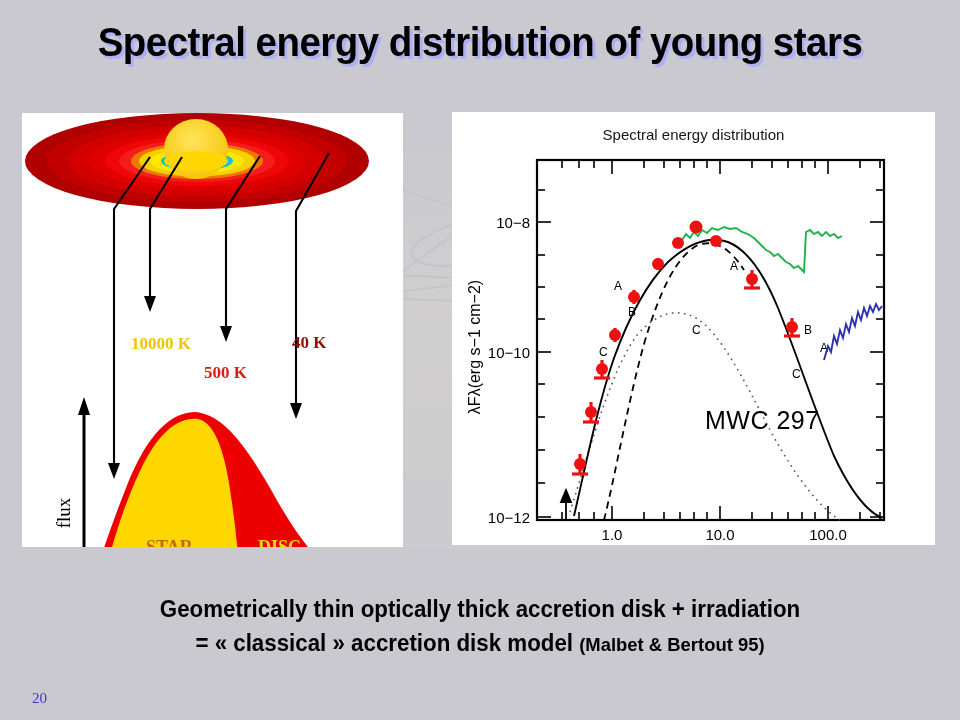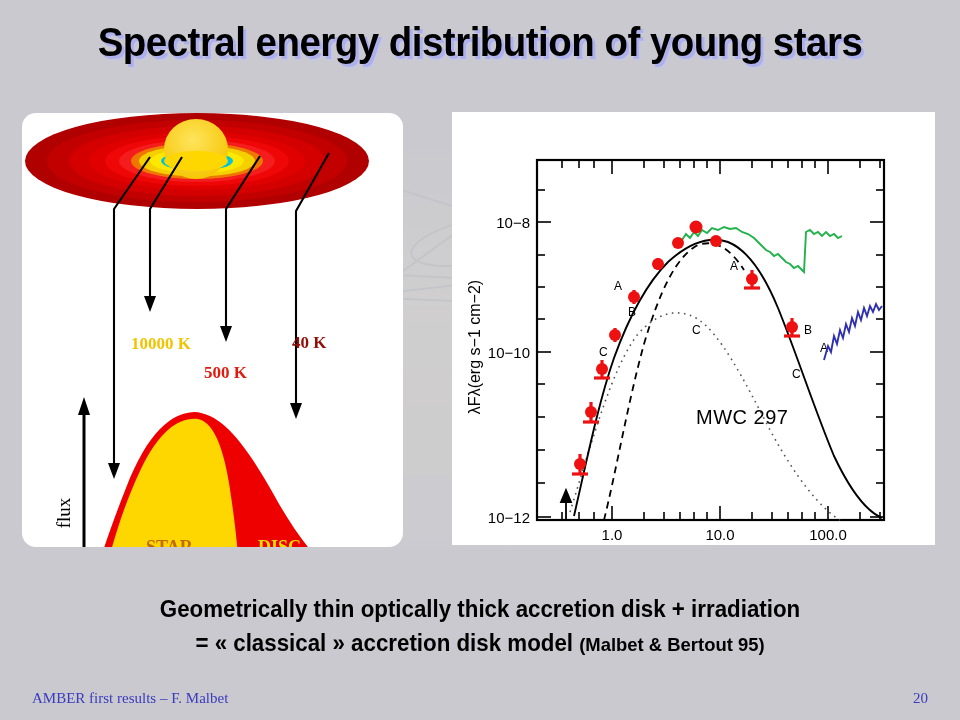--- a/index.html
+++ b/index.html
@@ -17,29 +17,29 @@
   .slide-title{
     position:absolute;left:0;top:20px;width:960px;text-align:center;
     font-size:40px;font-weight:bold;color:#000;
     letter-spacing:-0.5px;
     transform:scaleX(.96);
     text-shadow:3px 3px 0 #aeb0ea, 4px 4px 1px #c5c6f0;
     white-space:nowrap;
   }
   
   .panel{position:absolute;background:#fff;overflow:hidden;}
-  #left-panel{left:22px;top:113px;width:381px;height:434px;border-radius:14px;}
+  #left-panel{left:22px;top:113px;width:381px;height:434px;}
   #right-panel{left:452px;top:112px;width:483px;height:433px;}
 
   .chart-title{
     position:absolute;left:0;top:14px;width:100%;text-align:center;
     font-size:15px;color:#161616;font-family:"Liberation Sans",sans-serif;
   }
   .mwc-label{
-    position:absolute;left:244px;top:294px;font-size:20px;color:#000;
+    position:absolute;left:253px;top:294px;font-size:25px;color:#000;
     letter-spacing:.5px;
   }
   
   .body-text{
     position:absolute;left:0;top:592px;width:960px;text-align:center;
     color:#000;font-size:23px;font-weight:bold;line-height:34px;
     transform:scaleX(.97);
   }
   .cite{font-size:19px;font-weight:bold;}
   .footer{
@@ -149,20 +149,21 @@
       <rect x="296" y="490" width="76" height="27" fill="#c8c8c8"></rect>
       <rect x="62" y="490" width="310" height="27" fill="none" stroke="#777" stroke-width="1"></rect>
       <text x="102" y="511" text-anchor="middle" font-family="'Liberation Serif',serif" font-size="18" fill="#000">UV</text>
       <text x="242" y="511" text-anchor="middle" font-family="'Liberation Serif',serif" font-size="18" fill="#000">IR</text>
       <text x="334" y="511" text-anchor="middle" font-family="'Liberation Serif',serif" font-size="18" fill="#000">radio</text>
     </g>
   </svg>
 </div>
 
 <div class="panel" id="right-panel">
+  <div class="chart-title">Spectral energy distribution</div>
 
   <svg width="483" height="433" viewBox="0 0 483 433">
 
     <rect x="85" y="48" width="347" height="360" fill="none" stroke="#000" stroke-width="2.2"></rect>
 
     <g stroke="#000" stroke-width="1.6">
       <line x1="85" y1="110" x2="99" y2="110"></line>
         <line x1="418" y1="110" x2="432" y2="110"></line>
       <line x1="85" y1="240" x2="99" y2="240"></line>
         <line x1="418" y1="240" x2="432" y2="240"></line>
@@ -308,15 +309,14 @@
 </div>
 
 <div class="body-text">
   <div>Geometrically thin optically thick accretion disk +  irradiation</div>
   <div>
     <span>= « classical » accretion disk model </span><span class="cite">(Malbet &amp; Bertout 95)</span>
   </div>
 </div>
 
 <div class="footer">
-  <span>AMBER first results – F. Malbet</span>
   <span>20</span>
 </div>
 
 </body></html>

